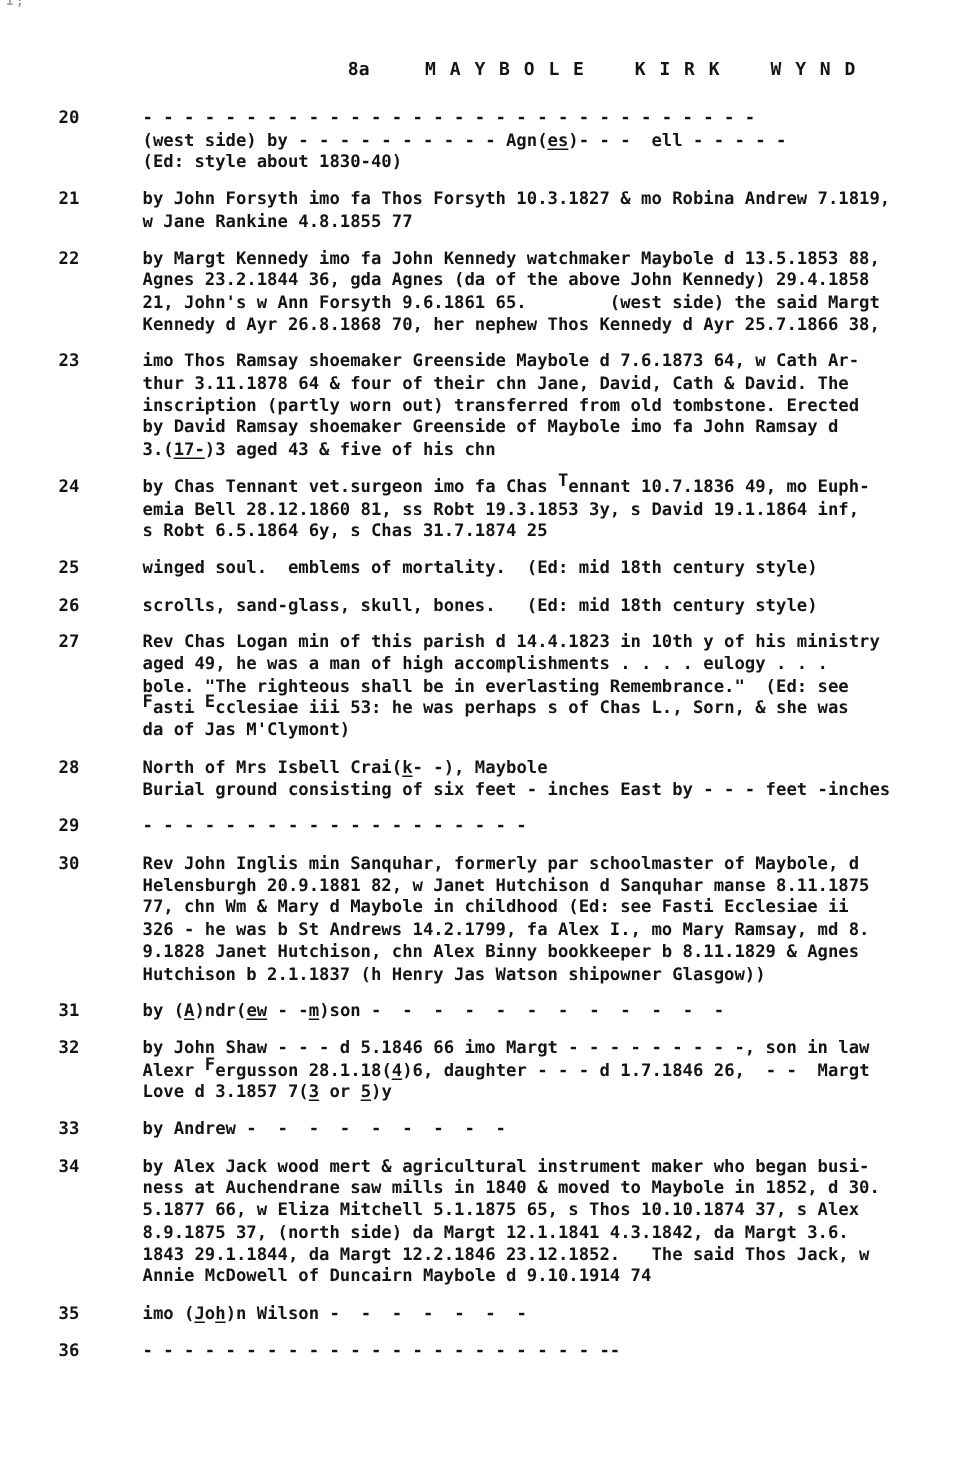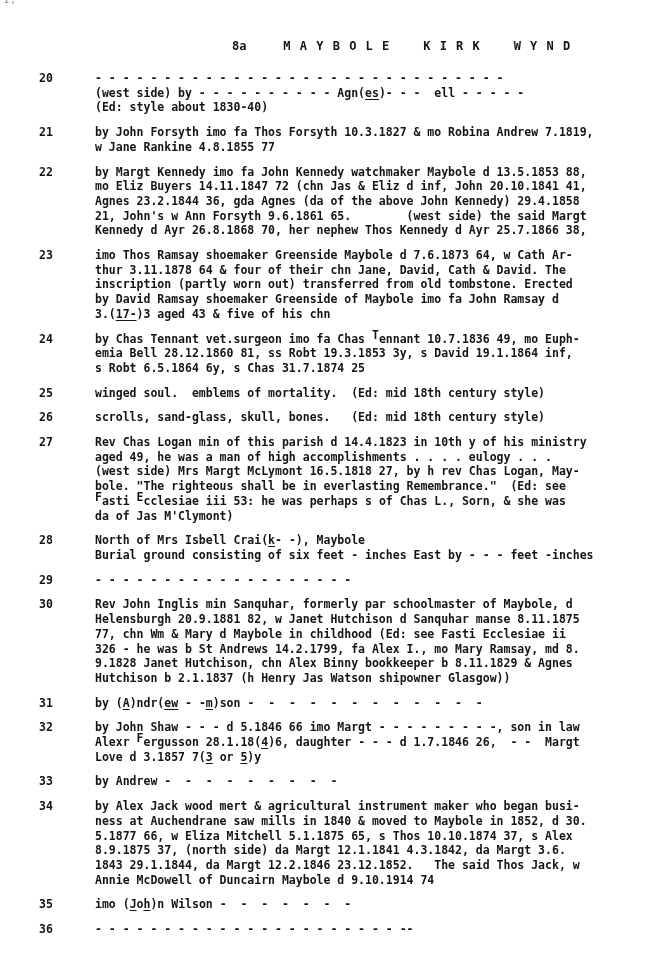--- a/index.html
+++ b/index.html
@@ -67,21 +67,20 @@
         <div class="num">21</div>
         <div class="body">
           <div class="line">by John Forsyth imo fa Thos Forsyth 10.3.1827 &amp; mo Robina Andrew 7.1819,</div>
           <div class="line">w Jane Rankine 4.8.1855 77</div>
         </div>
       </div>
       <div class="entry">
         <div class="num">22</div>
         <div class="body">
           <div class="line">by Margt Kennedy imo fa John Kennedy watchmaker Maybole d 13.5.1853 88,</div>
-          <div class="line">mo Eliz Buyers 14.11.1847 72 (chn Jas &amp; Eliz d inf, John 20.10.1841 41,</div>
           <div class="line">Agnes 23.2.1844 36, gda Agnes (da of the above John Kennedy) 29.4.1858</div>
           <div class="line">21, John's w Ann Forsyth 9.6.1861 65.        (west side) the said Margt</div>
           <div class="line">Kennedy d Ayr 26.8.1868 70, her nephew Thos Kennedy d Ayr 25.7.1866 38,</div>
         </div>
       </div>
       <div class="entry">
         <div class="num">23</div>
         <div class="body">
           <div class="line">imo Thos Ramsay shoemaker Greenside Maybole d 7.6.1873 64, w Cath Ar-</div>
           <div class="line">thur 3.11.1878 64 &amp; four of their chn Jane, David, Cath &amp; David. The</div>
@@ -108,21 +107,20 @@
         <div class="num">26</div>
         <div class="body">
           <div class="line">scrolls, sand-glass, skull, bones.   (Ed: mid 18th century style)</div>
         </div>
       </div>
       <div class="entry">
         <div class="num">27</div>
         <div class="body">
           <div class="line">Rev Chas Logan min of this parish d 14.4.1823 in 10th y of his ministry</div>
           <div class="line">aged 49, he was a man of high accomplishments . . . . eulogy . . .</div>
-          <div class="line">(west side) Mrs Margt McLymont 16.5.1818 27, by h rev Chas Logan, May-</div>
           <div class="line">bole. "The righteous shall be in everlasting Remembrance."  (Ed: see</div>
           <div class="line"><span class="sup">F</span>asti <span class="sup">E</span>cclesiae iii 53: he was perhaps s of Chas L., Sorn, &amp; she was</div>
           <div class="line">da of Jas M'Clymont)</div>
         </div>
       </div>
       <div class="entry">
         <div class="num">28</div>
         <div class="body">
           <div class="line">North of Mrs Isbell Crai(<span class="u">k</span>- -), Maybole</div>
           <div class="line">Burial ground consisting of six feet - inches East by - - - feet -inches</div>

